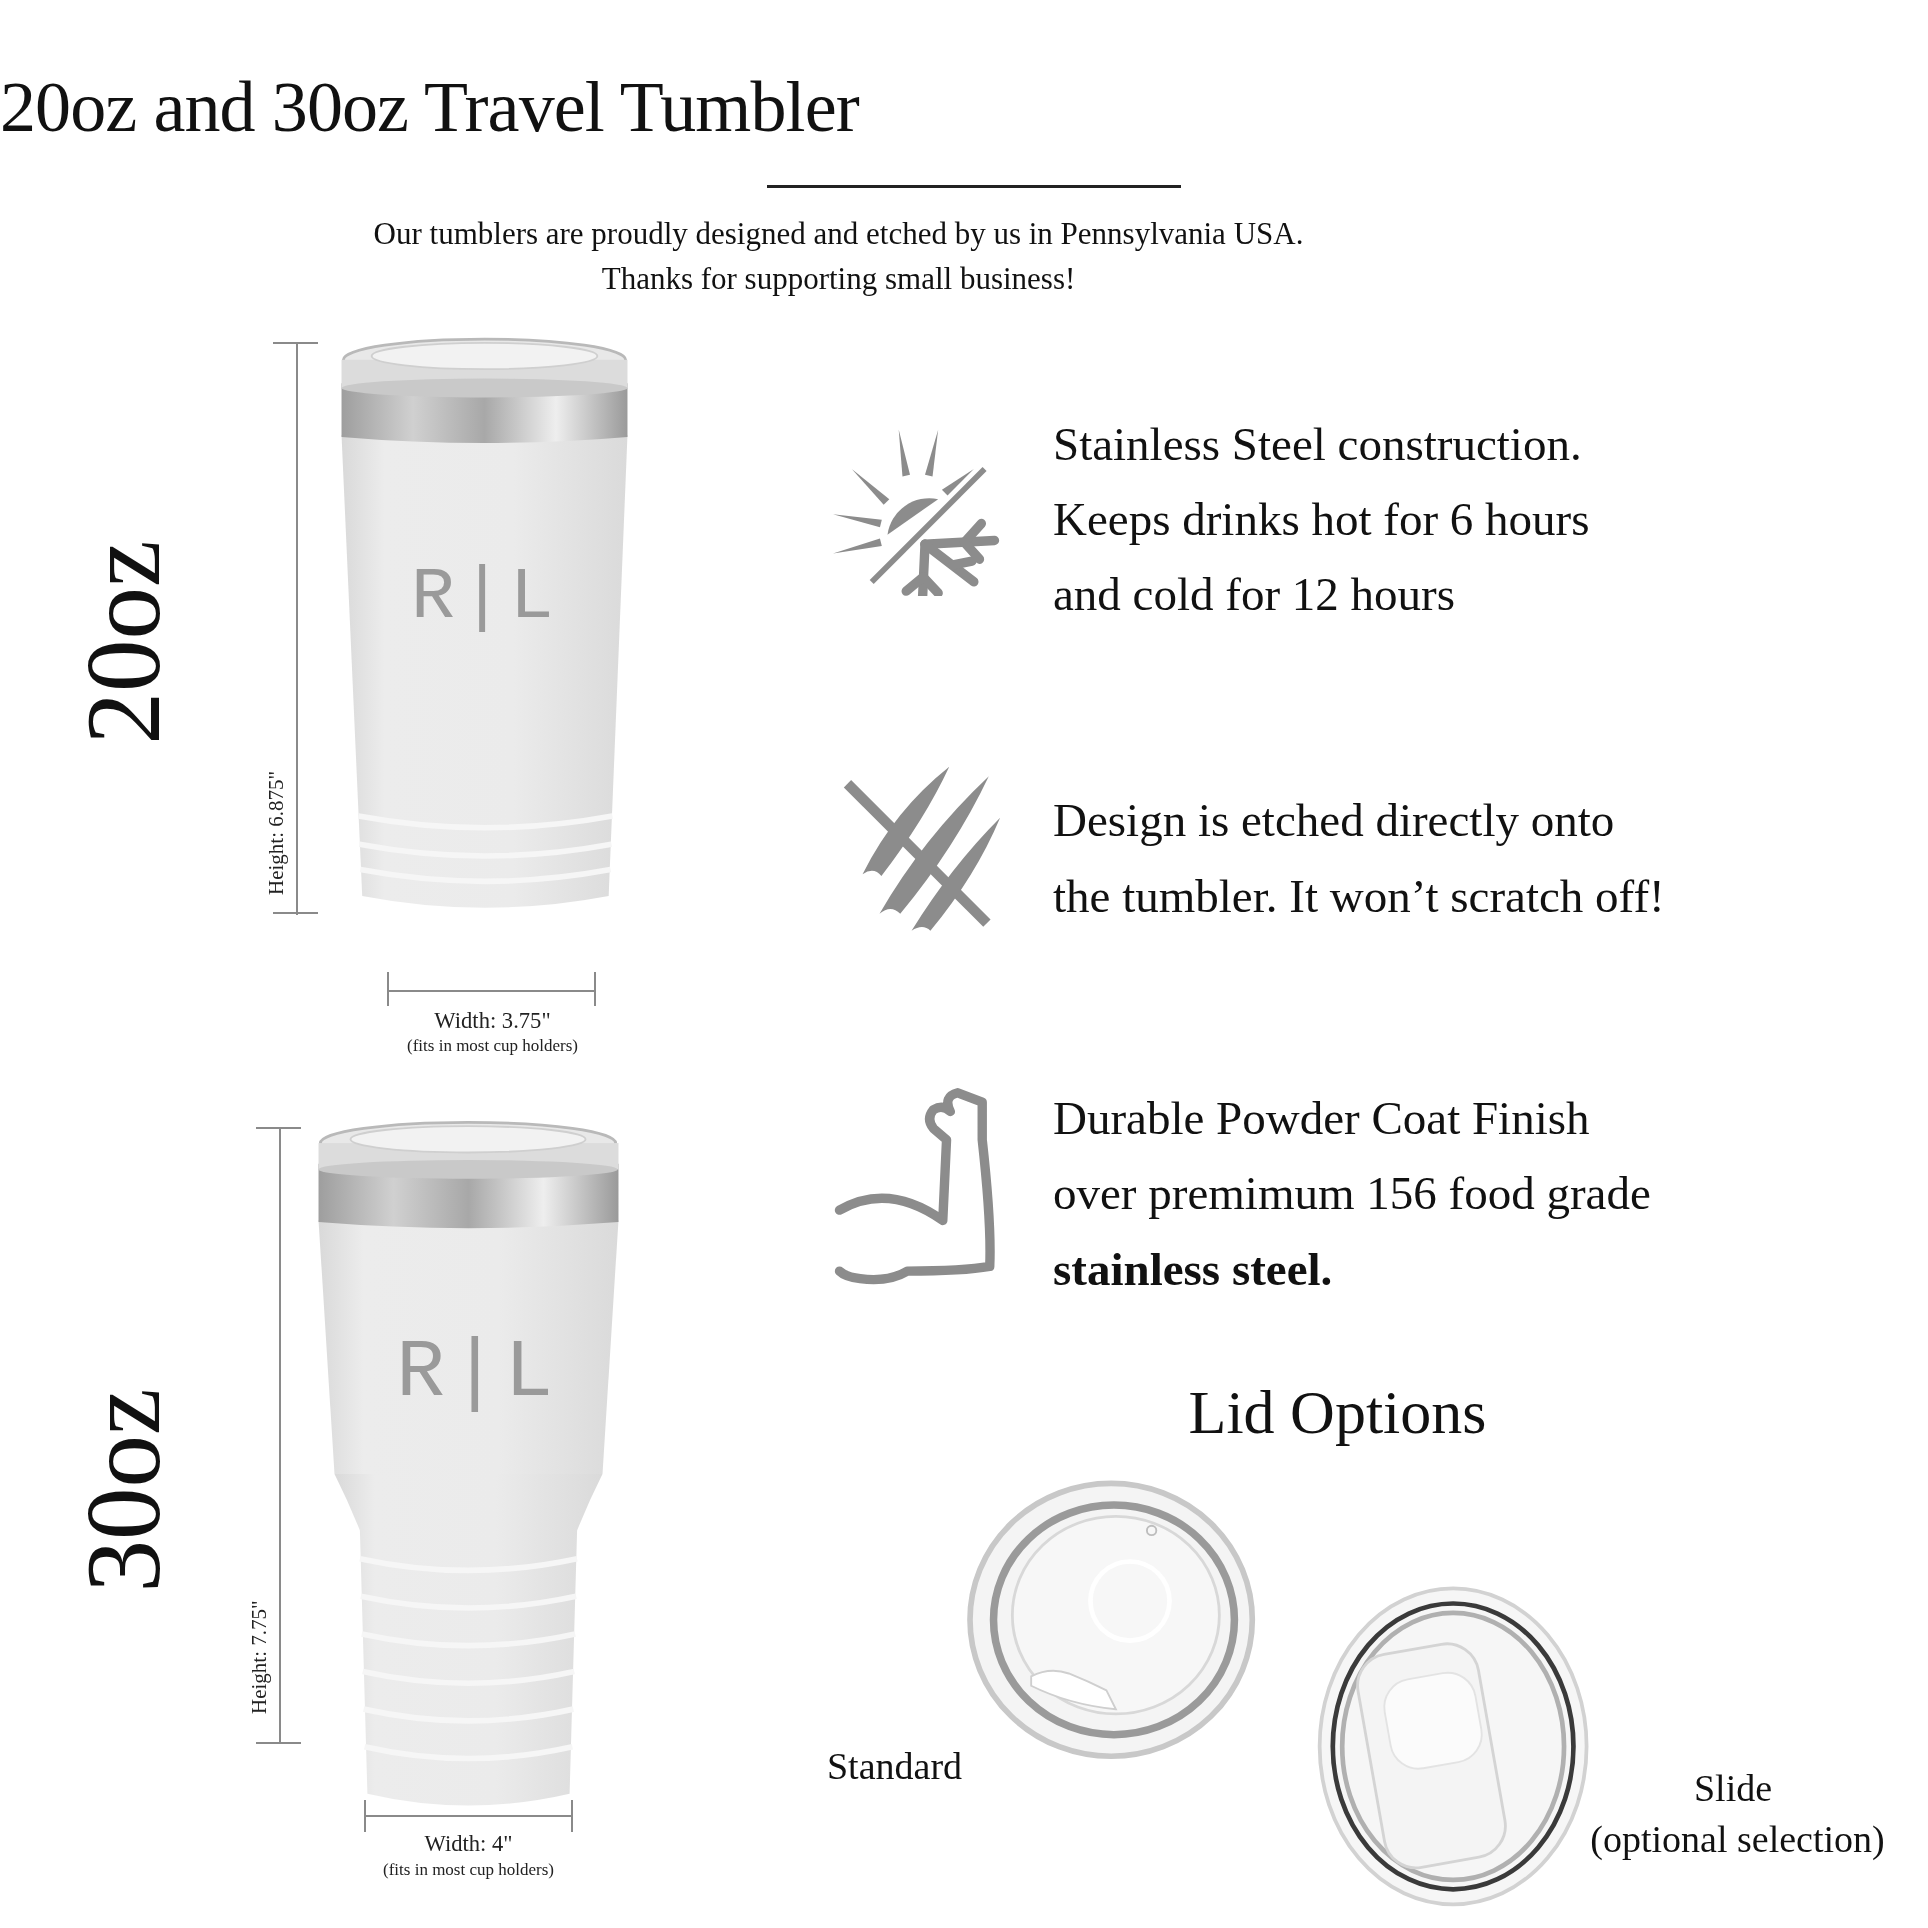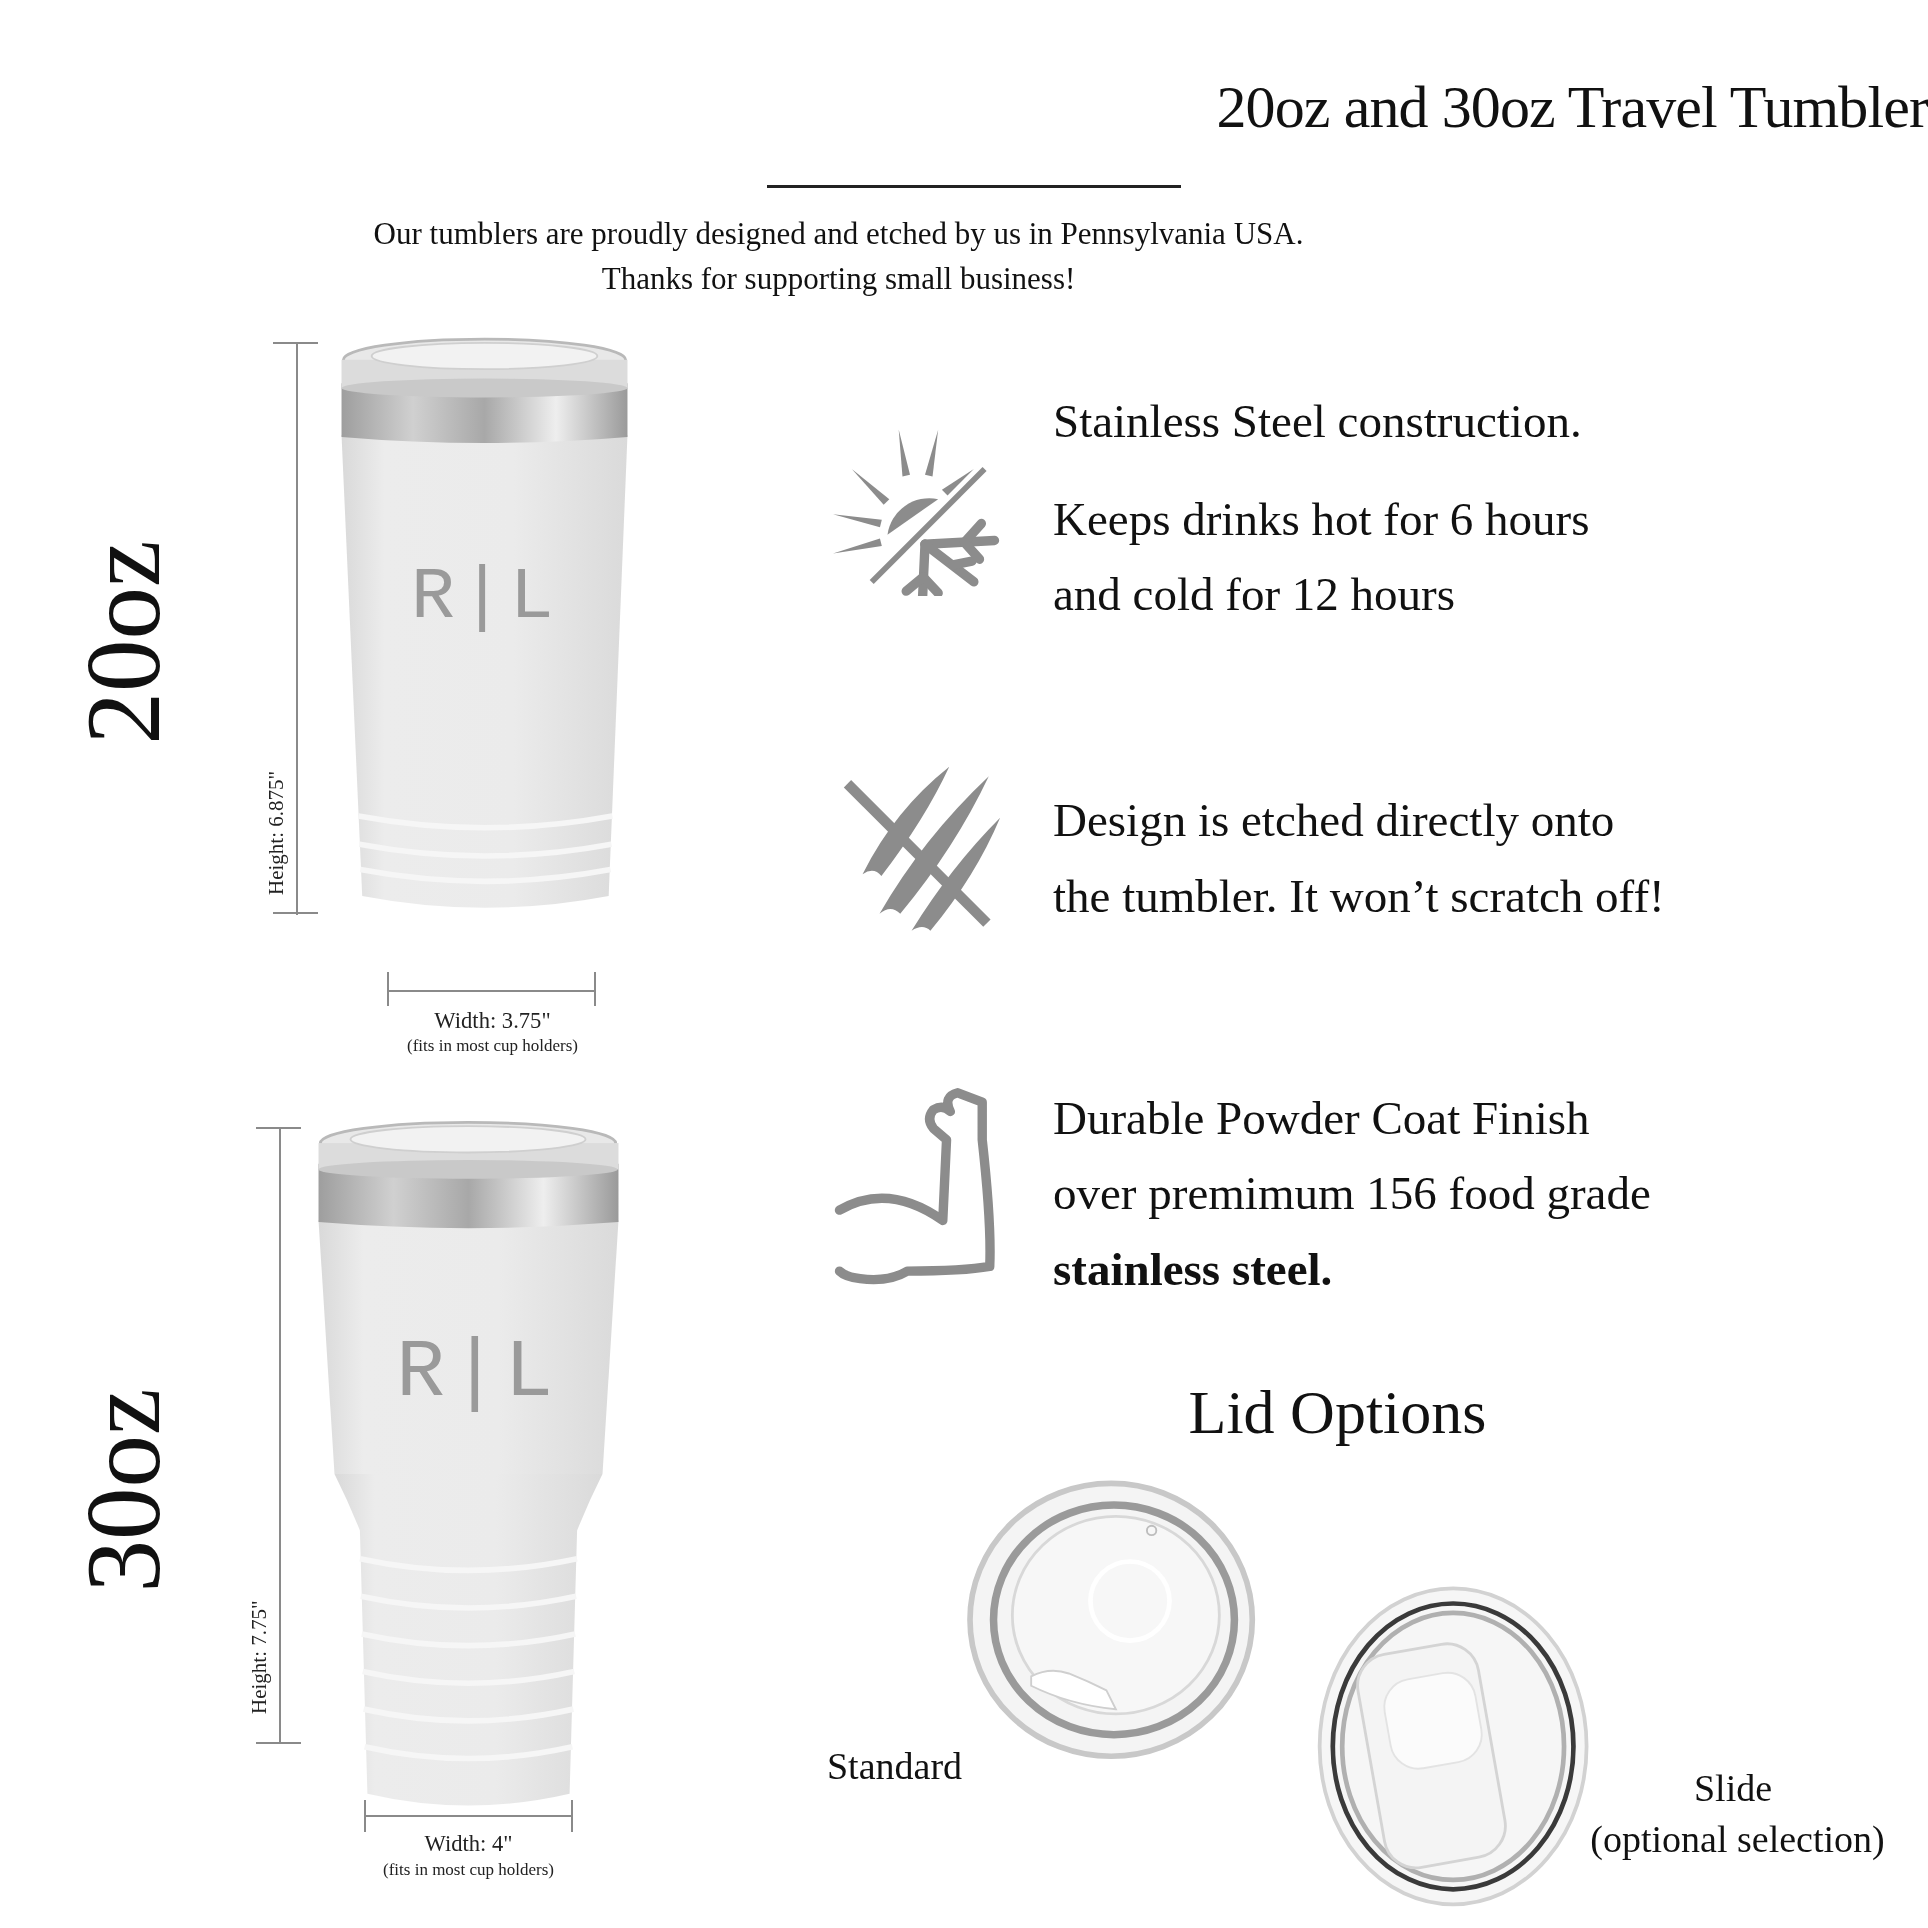--- a/index.html
+++ b/index.html
@@ -1,19 +1,19 @@
 <!DOCTYPE html>
 <html style="font-size:15px"><head>
 <meta charset="utf-8">
 <style>
   html, body { margin: 0; padding: 0; background: #ffffff; }
   body { width: 1928px; height: 1928px; position: relative; overflow: hidden;
          font-family: "Liberation Serif", "DejaVu Serif", serif; color: #111; }
   .abs { position: absolute; }
-  .title { left: 0; width: 1928px; top: 55px; text-align: right; font-size: 60px; line-height: 104px; letter-spacing: -0.9px; }
+  .title { left: 0; width: 1928px; top: 55px; text-align: left; font-size: 72px; line-height: 104px; letter-spacing: -0.9px; }
   .rule { left: 767px; top: 185px; width: 414px; height: 2.8px; background: #222; }
   .subtitle { left: 0; width: 1677px; text-align: center; font-size: 31px; line-height: 45px; }
   .size-label { font-size: 105px; line-height: 105px; transform: rotate(-90deg); transform-origin: center center; white-space: nowrap; text-align: center; }
   .dim-v { width: 1.9px; background: #8a8a8a; }
   .dim-h { height: 1.9px; background: #8a8a8a; }
   .dim-text-v { font-size: 21px; transform: rotate(-90deg); transform-origin: left top; white-space: nowrap; color: #222; }
   .dim-text { font-size: 22.6px; text-align: center; color: #222; }
   .dim-sub { font-size: 17px; text-align: center; color: #222; }
   .feature-text { font-size: 47px; line-height: 75px; color: #111; white-space: nowrap; }
   .lid-heading { font-size: 62px; text-align: center; }
@@ -147,21 +147,21 @@
       <line x1="98" y1="130" x2="95" y2="196"></line>
       <line x1="98" y1="130" x2="150" y2="170"></line>
       <line x1="140" y1="128" x2="158" y2="108"></line>
       <line x1="140" y1="128" x2="156" y2="146"></line>
       <line x1="96" y1="165" x2="78" y2="180"></line>
       <line x1="96" y1="165" x2="112" y2="182"></line>
       <line x1="128" y1="152" x2="148" y2="148"></line>
     </g>
   </svg>
 </div>
-<div class="abs feature-text" style="left:1053px; top:384px;">Stainless Steel construction.</div>
+<div class="abs feature-text" style="left:1053px; top:407px;">Stainless Steel construction.</div>
 <div class="abs feature-text" style="left:1053px; top:482px;">Keeps drinks hot for 6 hours</div>
 <div class="abs feature-text" style="left:1053px; top:557px;">and cold for 12 hours</div>
 
 <div class="abs icon" style="left:838px; top:763px;">
   <svg width="165" height="179" viewBox="0 0 175 190" fill="#8c8c8c">
     <line x1="10" y1="22" x2="158" y2="170" stroke="#8c8c8c" stroke-width="11"></line>
     <path d="M26 118 Q60 50 118 4 Q92 60 46 120 Q38 110 26 118 Z"></path>
     <path d="M44 160 Q90 80 160 14 Q124 90 66 160 Q56 150 44 160 Z"></path>
     <path d="M78 178 Q120 110 172 58 Q146 120 98 178 Q90 170 78 178 Z"></path>
   </svg>

